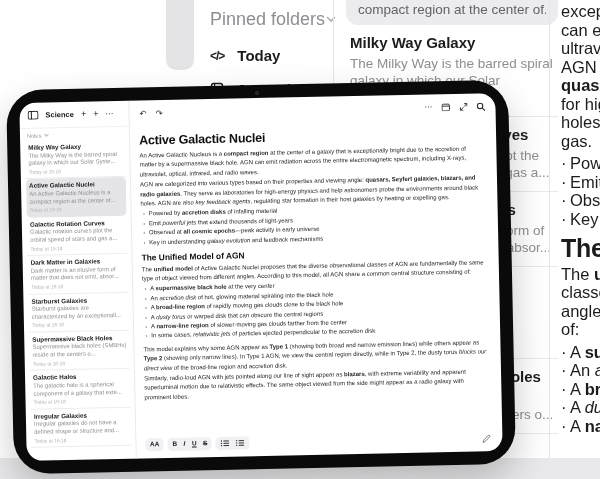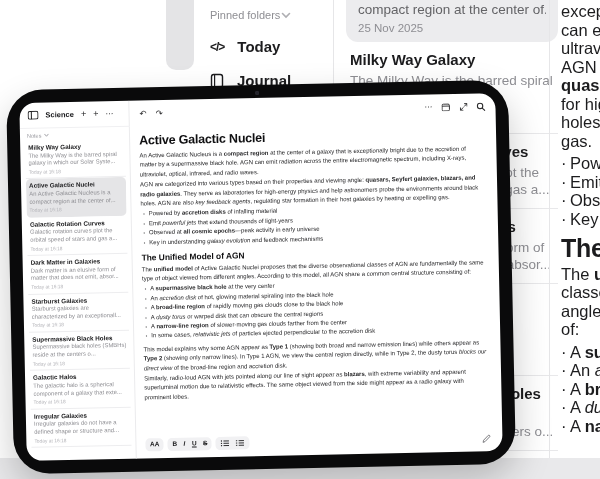--- a/index.html
+++ b/index.html
@@ -4,21 +4,21 @@
 <style>
   * { box-sizing: border-box; margin: 0; padding: 0; }
   html, body { width: 600px; height: 479px; overflow: hidden; }
   body { background: #fff; font-family: "Liberation Sans", "DejaVu Sans", sans-serif; position: relative; }
   .b { font-weight: 700; }
   .i { font-style: italic; }
 
   
   .bg-sliver { position: absolute; left: 166px; top: -16px; width: 28px; height: 86px; background: #e4e4e6; border-radius: 10px; }
   .bg-folders { position: absolute; left: 206px; top: 0; }
-  .bg-folders .hdr { display: flex; align-items: center; gap: 1px; margin: 9px 0 0 4px; color: #8e8e93; font-size: 11px; }
+  .bg-folders .hdr { display: flex; align-items: center; gap: 1px; margin: 9px 0 0 4px; color: #8e8e93; font-size: 18px; }
   .bg-folder-row { display: flex; align-items: center; gap: 13px; margin: 17px 0 0 4px; font-size: 15px; font-weight: 600; color: #1c1c1e; }
   .code-ic { font-size: 12px; font-weight: 700; letter-spacing: -1px; color: #1c1c1e; }
   .bg-vsep { position: absolute; top: 0; width: 1px; height: 479px; background: #e6e6e8; }
   .v1 { left: 333px; } .v2 { left: 549px; }
   .bg-notes { position: absolute; left: 346px; top: 0; width: 212px; }
   .bg-card { background: #ececee; border-radius: 12px; margin-top: -14px; padding: 16px 12px 8px; }
   .bg-card .prev { font-size: 13.5px; line-height: 15px; color: #636366; white-space: nowrap; overflow: hidden; }
   .bg-card .date { font-size: 11.5px; color: #8e8e93; margin-top: 5px; }
   .bg-note-item { padding: 9px 4px 10px; border-bottom: 1px solid #e8e8ea; }
   .bg-note-item .t { font-size: 15px; font-weight: 700; color: #1c1c1e; }
@@ -95,21 +95,20 @@
       </svg>
     <span>Journal</span>
   </div>
 </div>
 
 <div class="bg-vsep v1"></div>
 
 <div class="bg-notes">
   <div class="bg-card">
     <div class="prev">compact region at the center of...</div>
-    <div class="date">25 Nov 2025</div>
   </div>
   <div>
 
       <div class="bg-note-item">
         <div class="t">Milky Way Galaxy</div>
         <div class="p">The Milky Way is the barred spiral galaxy in which our Solar System...</div>
       </div>
 
       <div class="bg-note-item">
         <div class="t">Galactic Rotation Curves</div>

